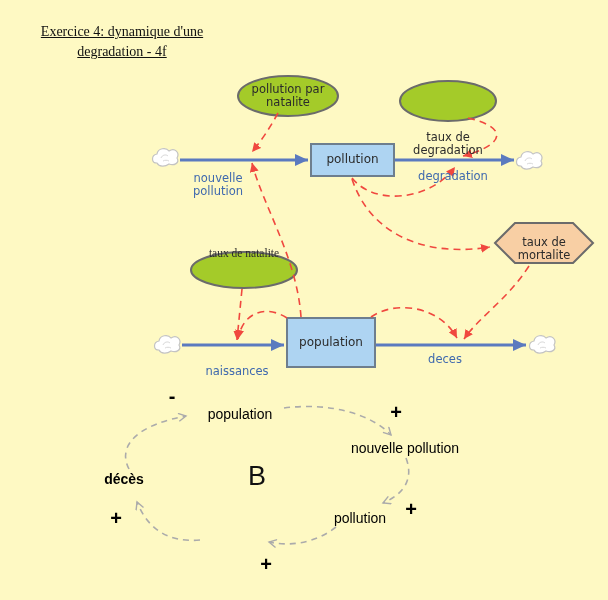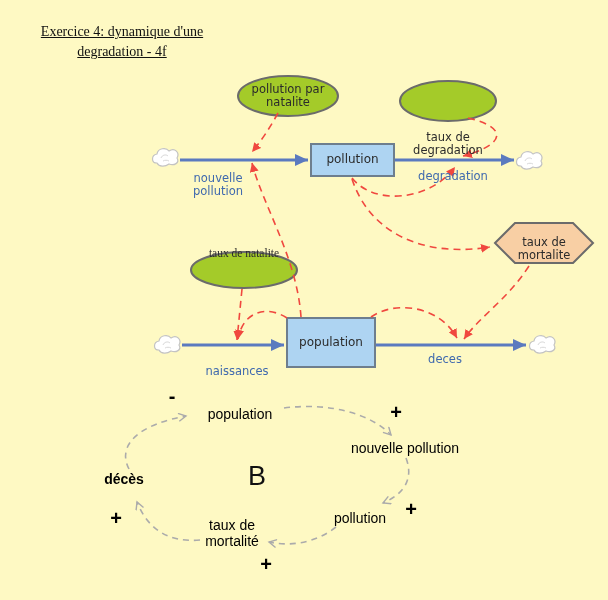--- a/index.html
+++ b/index.html
@@ -97,21 +97,20 @@
   <div class="lbl stock-lbl" style="left:287px;top:318px;width:88px;height:49px;">population</div>
 
   <div class="lbl flow-lbl" style="left:189px;top:169px;width:58px;height:32px;">nouvelle pollution</div>
   <div class="lbl flow-lbl" style="left:408px;top:169px;width:90px;height:16px;text-align:center;">degradation</div>
   <div class="lbl flow-lbl" style="left:197px;top:352px;width:80px;height:16px;margin-top:12px;">naissances</div>
   <div class="lbl flow-lbl" style="left:415px;top:352px;width:60px;height:16px;">deces</div>
 
   <div class="lbl loop-lbl" style="left:200px;top:405px;width:80px;height:18px;">population</div>
   <div class="lbl loop-lbl" style="left:345px;top:439px;width:120px;height:18px;">nouvelle pollution</div>
   <div class="lbl loop-lbl" style="left:327px;top:509px;width:66px;height:18px;">pollution</div>
-  <div class="lbl loop-lbl" style="left:192px;top:515px;width:80px;height:36px;">taux de mortalité</div>
   <div class="lbl loop-lbl" style="left:99px;top:470px;width:50px;height:18px;font-weight:bold;">décès</div>
 
   <div class="lbl loop-b" style="left:240px;top:460px;width:34px;height:34px;">B</div>
 
   <div class="lbl sign" style="left:163px;top:387px;width:18px;height:18px;">-</div>
   <div class="lbl sign" style="left:387px;top:403px;width:18px;height:18px;">+</div>
   <div class="lbl sign" style="left:402px;top:500px;width:18px;height:18px;">+</div>
   <div class="lbl sign" style="left:257px;top:555px;width:18px;height:18px;">+</div>
   <div class="lbl sign" style="left:107px;top:509px;width:18px;height:18px;">+</div>
 

